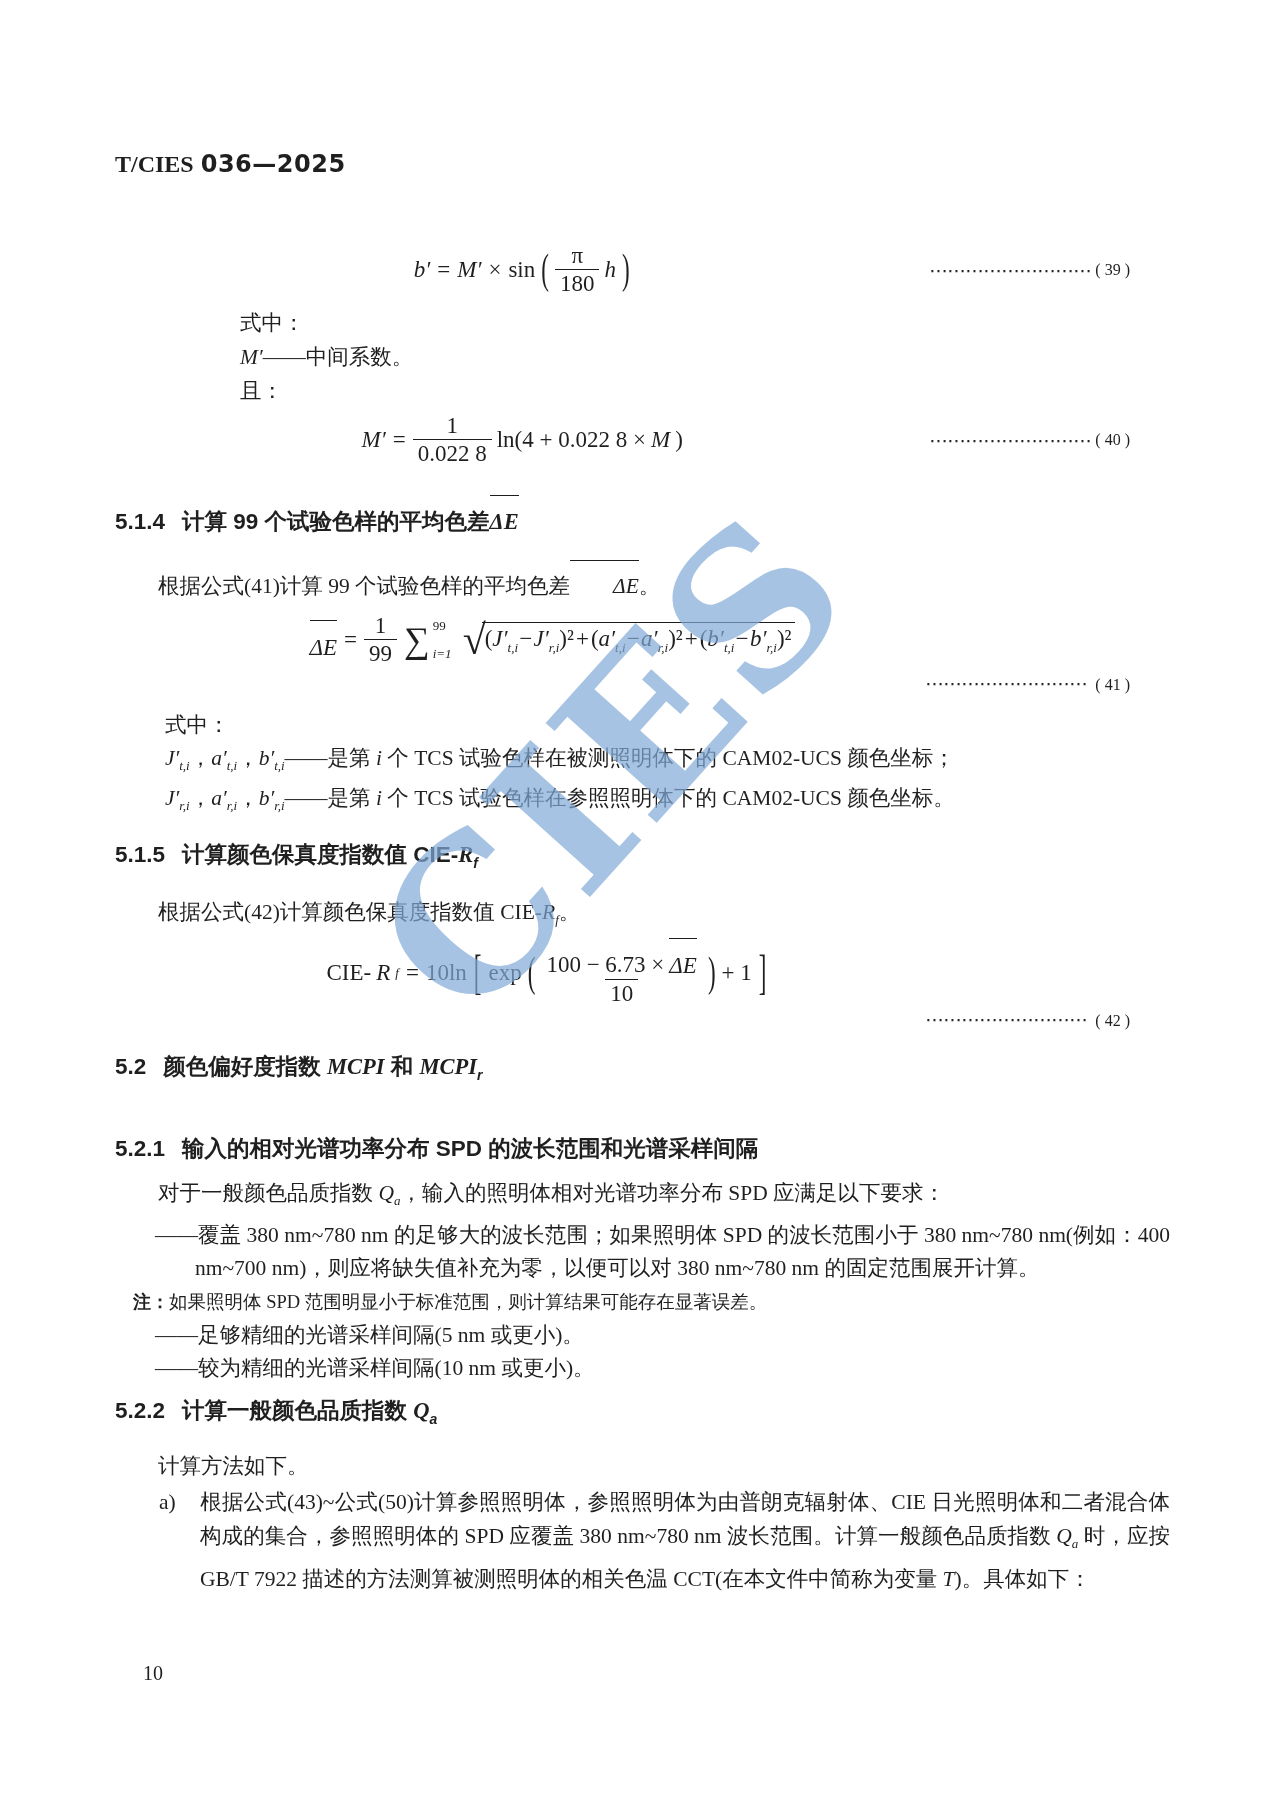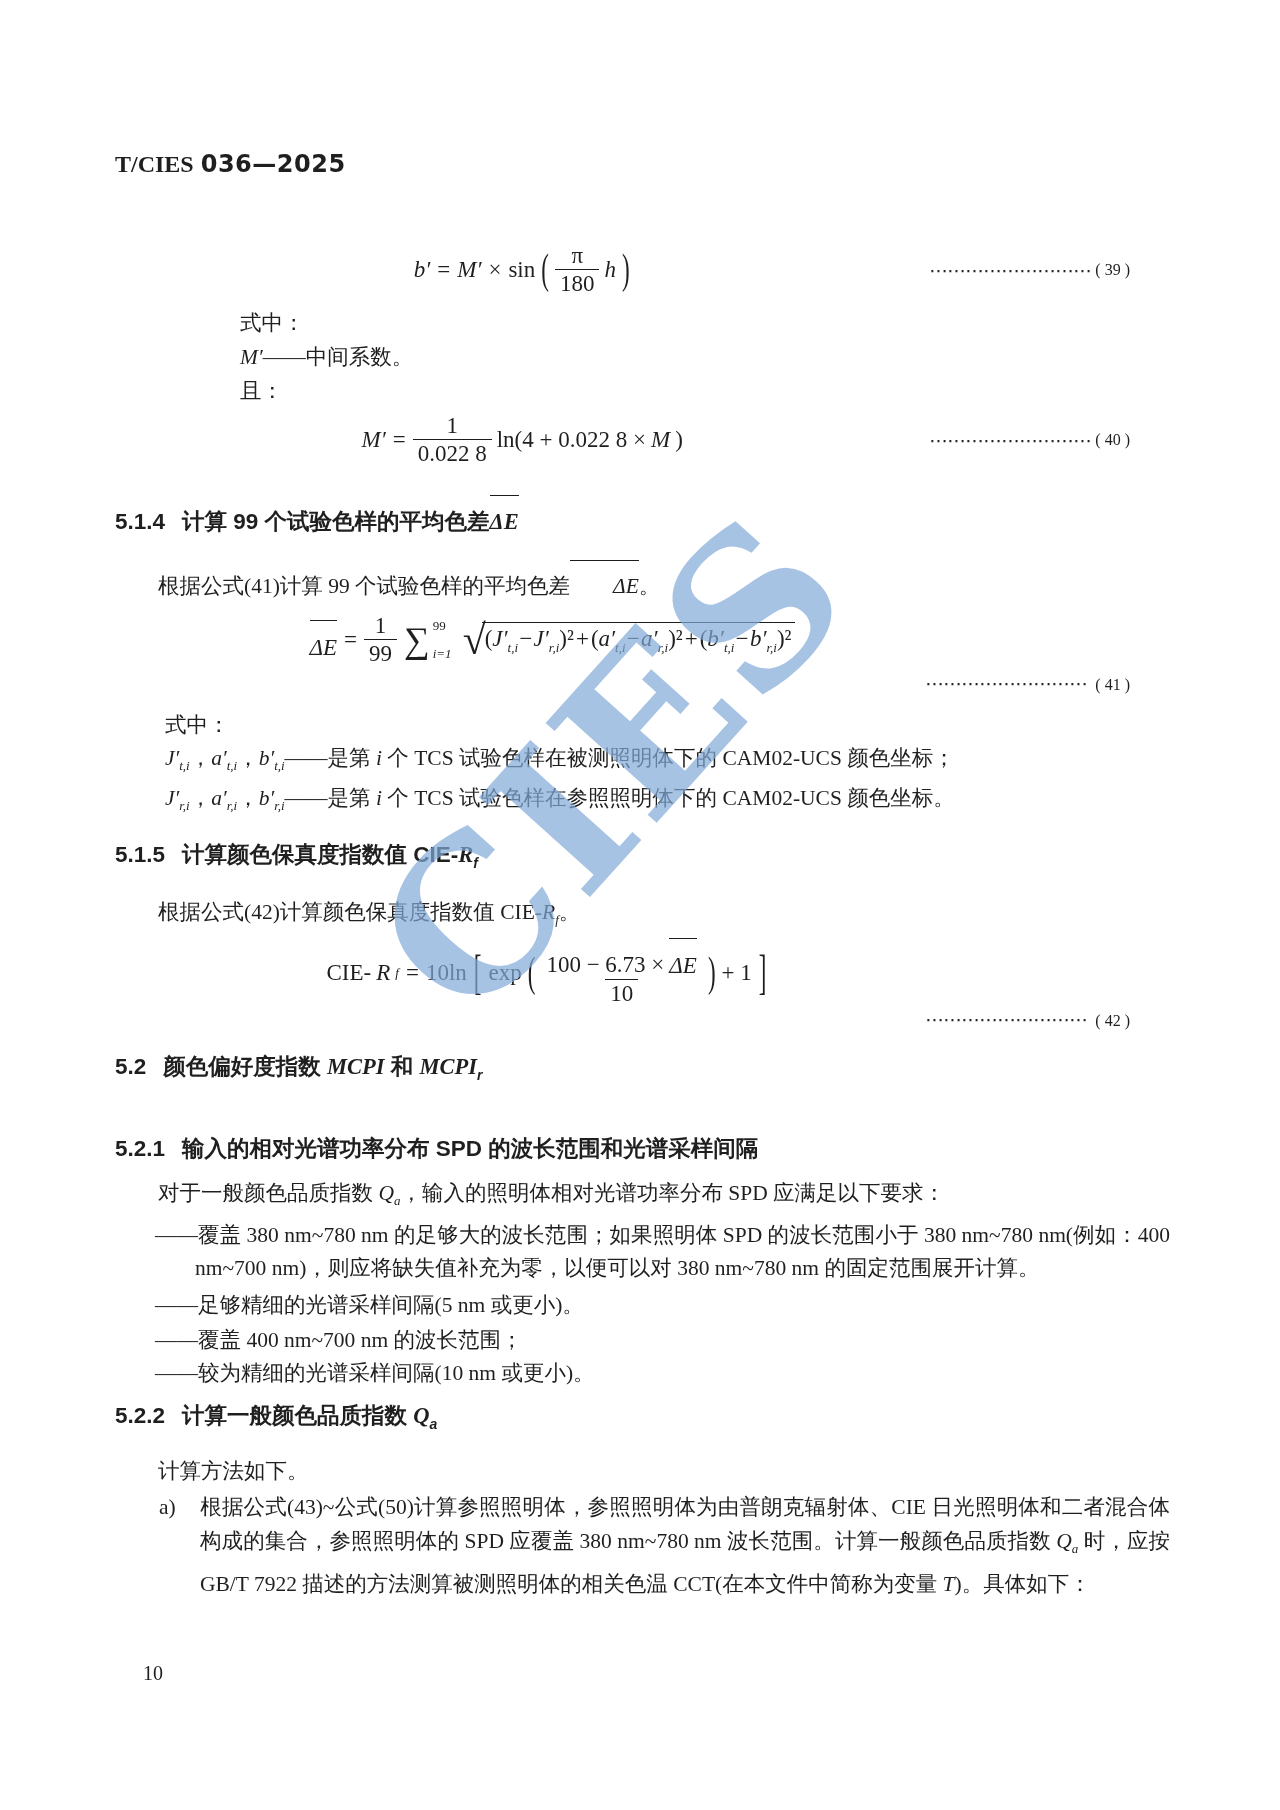--- a/index.html
+++ b/index.html
@@ -205,25 +205,25 @@
     </div>
 
     <h3 class="b-h52"><span class="h-num">5.2</span><span>颜色偏好度指数 </span><span class="h-math">MCPI</span><span> 和 </span><span class="h-math">MCPI</span><sub class="h-sub">r</sub></h3>
 
     <h3 class="b-h521"><span class="h-num">5.2.1</span><span>输入的相对光谱功率分布 SPD 的波长范围和光谱采样间隔</span></h3>
 
     <p class="indent b-p521a"><span>对于一般颜色品质指数 </span><i>Q</i><sub>a</sub><span>，输入的照明体相对光谱功率分布 SPD 应满足以下要求：</span></p>
 
     <p class="dash-item b-dash1">——覆盖 380 nm~780 nm 的足够大的波长范围；如果照明体 SPD 的波长范围小于 380 nm~780 nm(例如：400 nm~700 nm)，则应将缺失值补充为零，以便可以对 380 nm~780 nm 的固定范围展开计算。</p>
 
+    <p class="note b-note"><span class="note-label">注：</span><span>如果照明体 SPD 范围明显小于标准范围，则计算结果可能存在显著误差。</span></p>
 
     <p class="dash-item b-dash2">——足够精细的光谱采样间隔(5 nm 或更小)。</p>
 
 
-    <p class="dash-item b-dash3">——覆盖 400 nm~700 nm 的波长范围；</p>
     <p class="dash-item">——较为精细的光谱采样间隔(10 nm 或更小)。</p>
 
     <h3 class="b-h522"><span class="h-num">5.2.2</span><span>计算一般颜色品质指数 </span><span class="h-math">Q</span><sub class="h-sub">a</sub></h3>
 
     <p class="indent b-p522">计算方法如下。</p>
 
     <p class="list-a b-itema"><span class="a-label">a)</span><span>根据公式(43)~公式(50)计算参照照明体，参照照明体为由普朗克辐射体、CIE 日光照明体和二者混合体构成的集合，参照照明体的 SPD 应覆盖 380 nm~780 nm 波长范围。计算一般颜色品质指数 </span><i>Q</i><sub>a</sub><span> 时，应按 GB/T 7922 描述的方法测算被测照明体的相关色温 CCT(在本文件中简称为变量 </span><i>T</i><span>)。具体如下：</span></p>
 
   </div>
 

